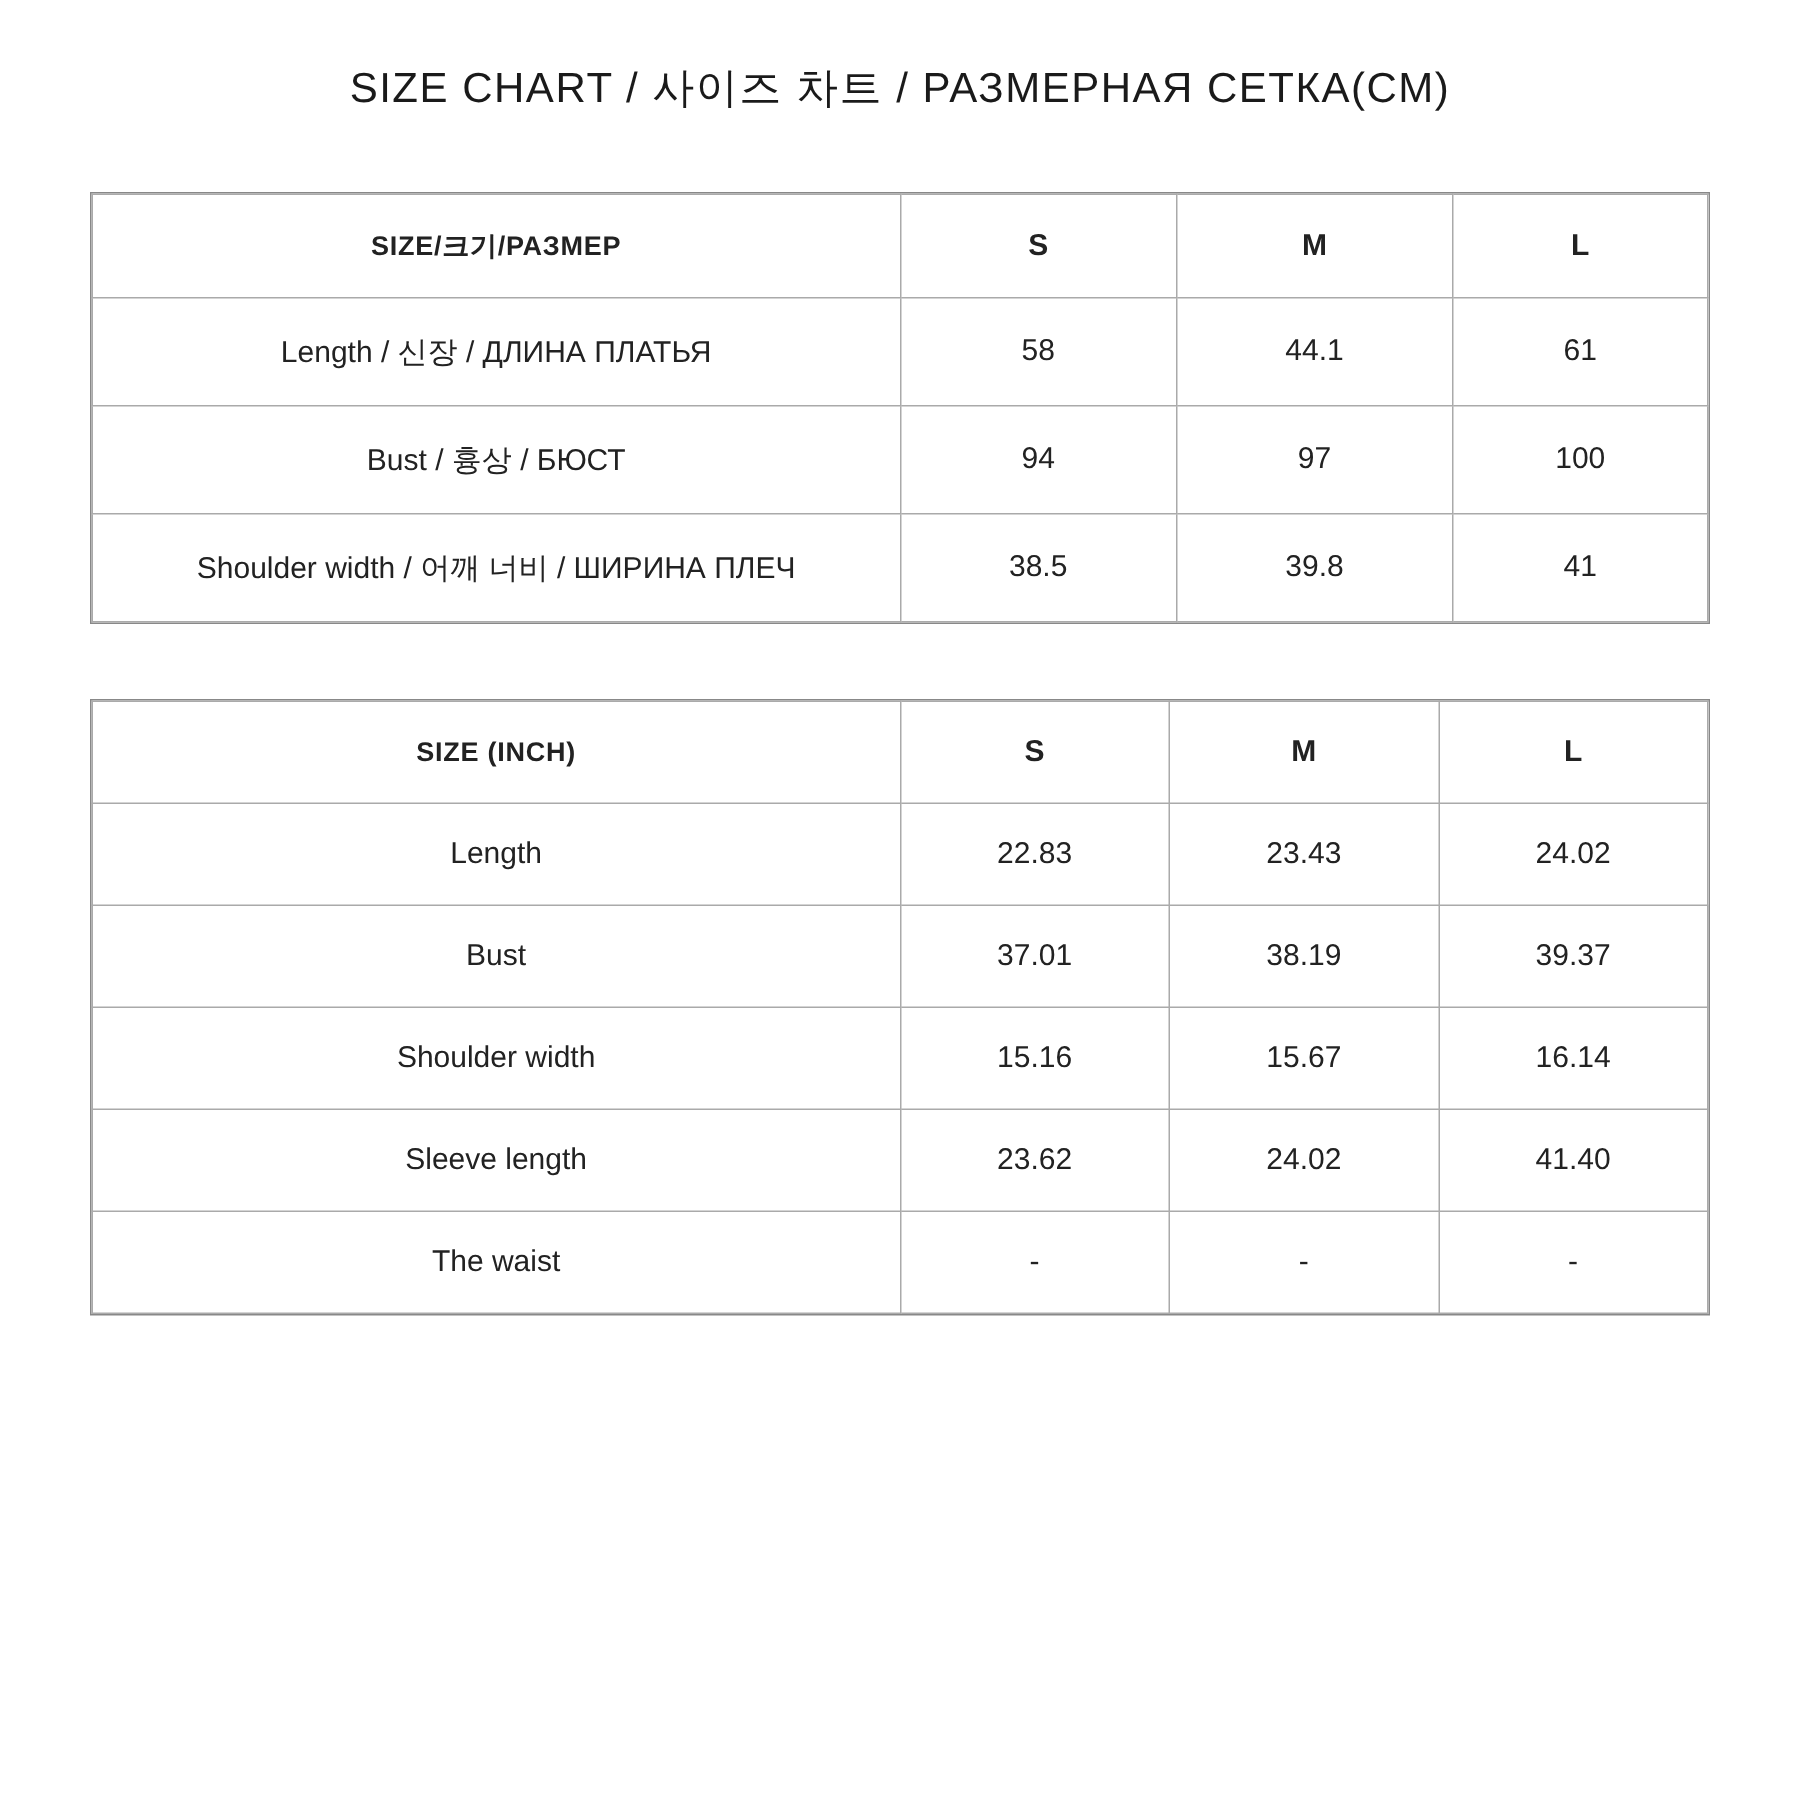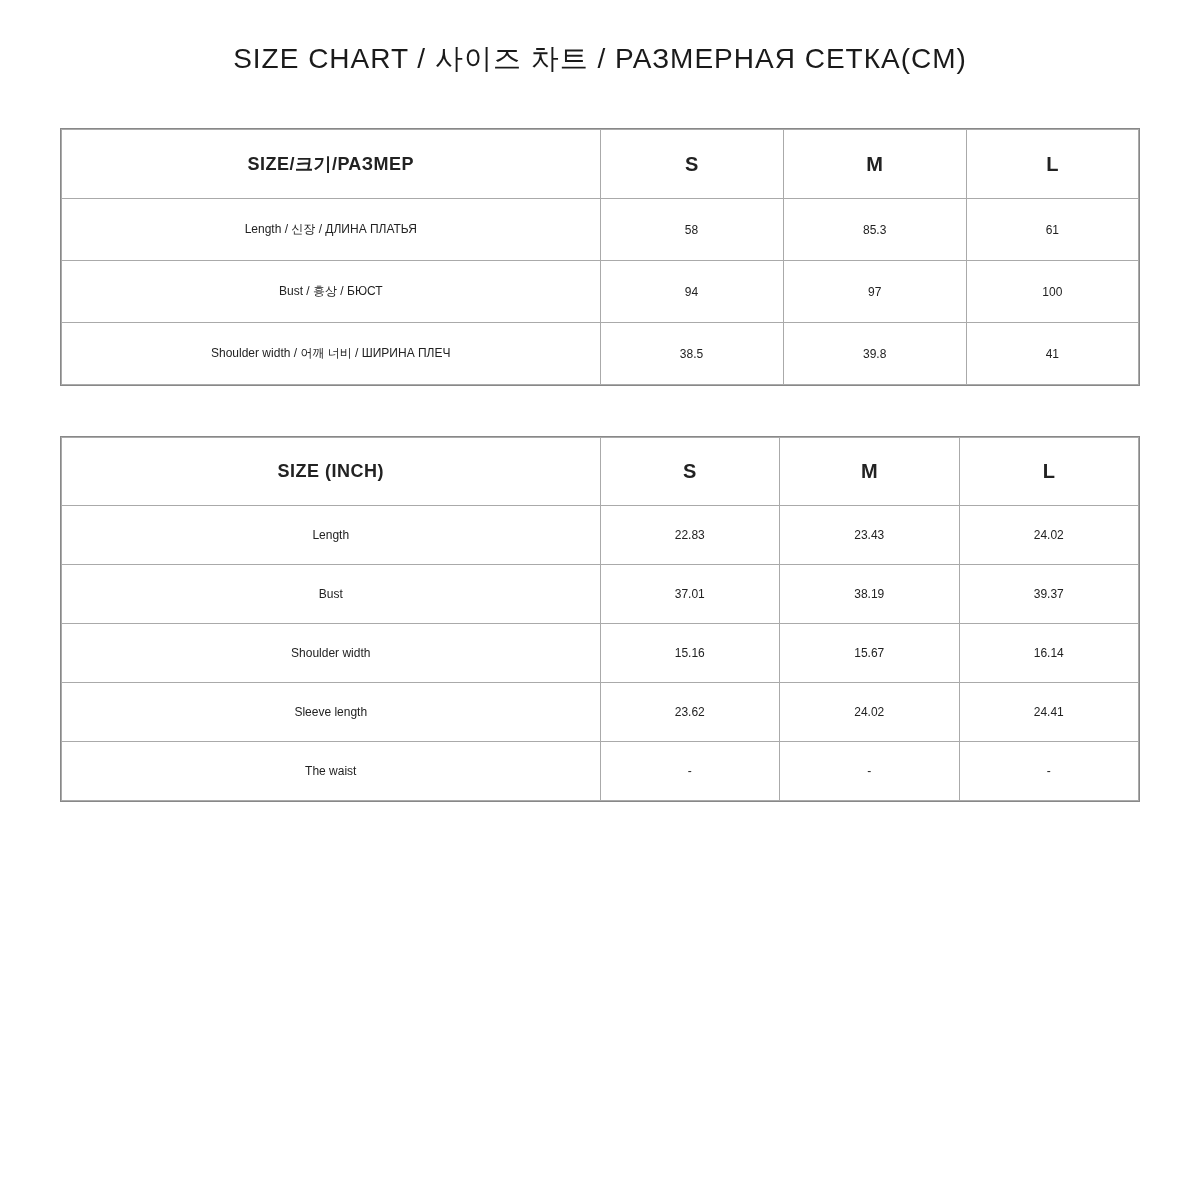--- a/index.html
+++ b/index.html
@@ -36,21 +36,21 @@
 
     table {
       width: 100%;
       border-collapse: collapse;
     }
 
     td, th {
       border: 1px solid #aaa;
       text-align: center;
       padding: 22px 16px;
-      font-size: 12px;
+      font-size: 20px;
       color: #222;
     }
 
     .label-cell {
       font-weight: 400;
       width: 50%;
     }
 
     .header-cell {
       font-weight: 700;
@@ -79,21 +79,21 @@
         <td class="label-cell size-header-label">SIZE/크기/РАЗМЕР</td>
         <td class="header-cell">S</td>
         <td class="header-cell">M</td>
         <td class="header-cell">L</td>
       </tr>
     </thead>
     <tbody id="cm-table-body">
     <tr>
       <td class="label-cell">Length  /  신장  /  ДЛИНА ПЛАТЬЯ</td>
       <td>58</td>
-      <td>85.3</td>
+      <td>44.1</td>
       <td>61</td>
     </tr>
         <tr>
       <td class="label-cell">Bust  /  흉상  /  БЮСТ</td>
       <td>94</td>
       <td>97</td>
       <td>100</td>
     </tr>
         <tr>
       <td class="label-cell">Shoulder width  /  어깨  너비  /  ШИРИНА ПЛЕЧ</td>
@@ -131,21 +131,21 @@
         <tr>
       <td class="label-cell">Shoulder width</td>
       <td>15.16</td>
       <td>15.67</td>
       <td>16.14</td>
     </tr>
         <tr>
       <td class="label-cell">Sleeve length</td>
       <td>23.62</td>
       <td>24.02</td>
-      <td>24.41</td>
+      <td>41.40</td>
     </tr>
         <tr>
       <td class="label-cell">The waist</td>
       <td>-</td>
       <td>-</td>
       <td>-</td>
     </tr>
       </tbody>
   </table>
 </div>

